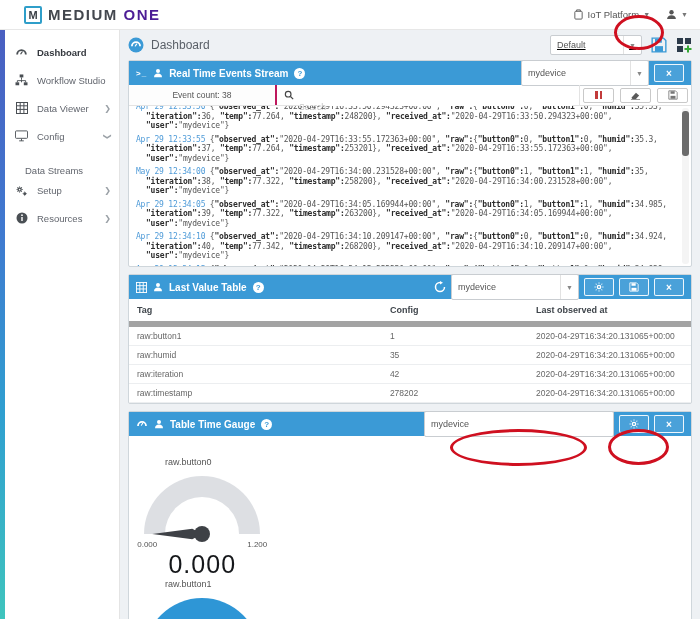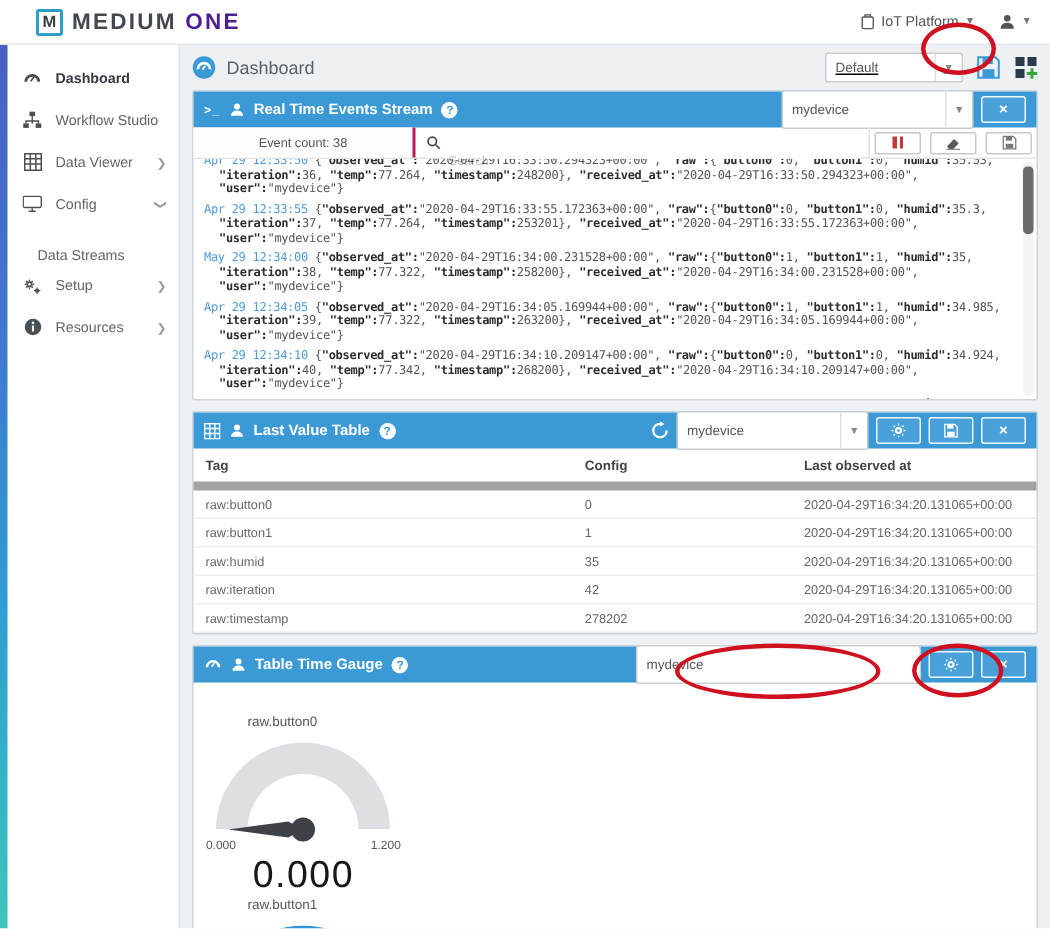--- a/index.html
+++ b/index.html
@@ -374,25 +374,20 @@
       </div>
       <table class="lv-table">
         <thead>
           <tr>
             <th>Tag</th>
             <th>Config</th>
             <th>Last observed at</th>
           </tr>
         </thead>
         <tbody>
-            <tr>
-              <td>raw:button0</td>
-              <td>0</td>
-              <td>2020-04-29T16:34:20.131065+00:00</td>
-            </tr>
             <tr>
               <td>raw:button1</td>
               <td>1</td>
               <td>2020-04-29T16:34:20.131065+00:00</td>
             </tr>
             <tr>
               <td>raw:humid</td>
               <td>35</td>
               <td>2020-04-29T16:34:20.131065+00:00</td>
             </tr>

